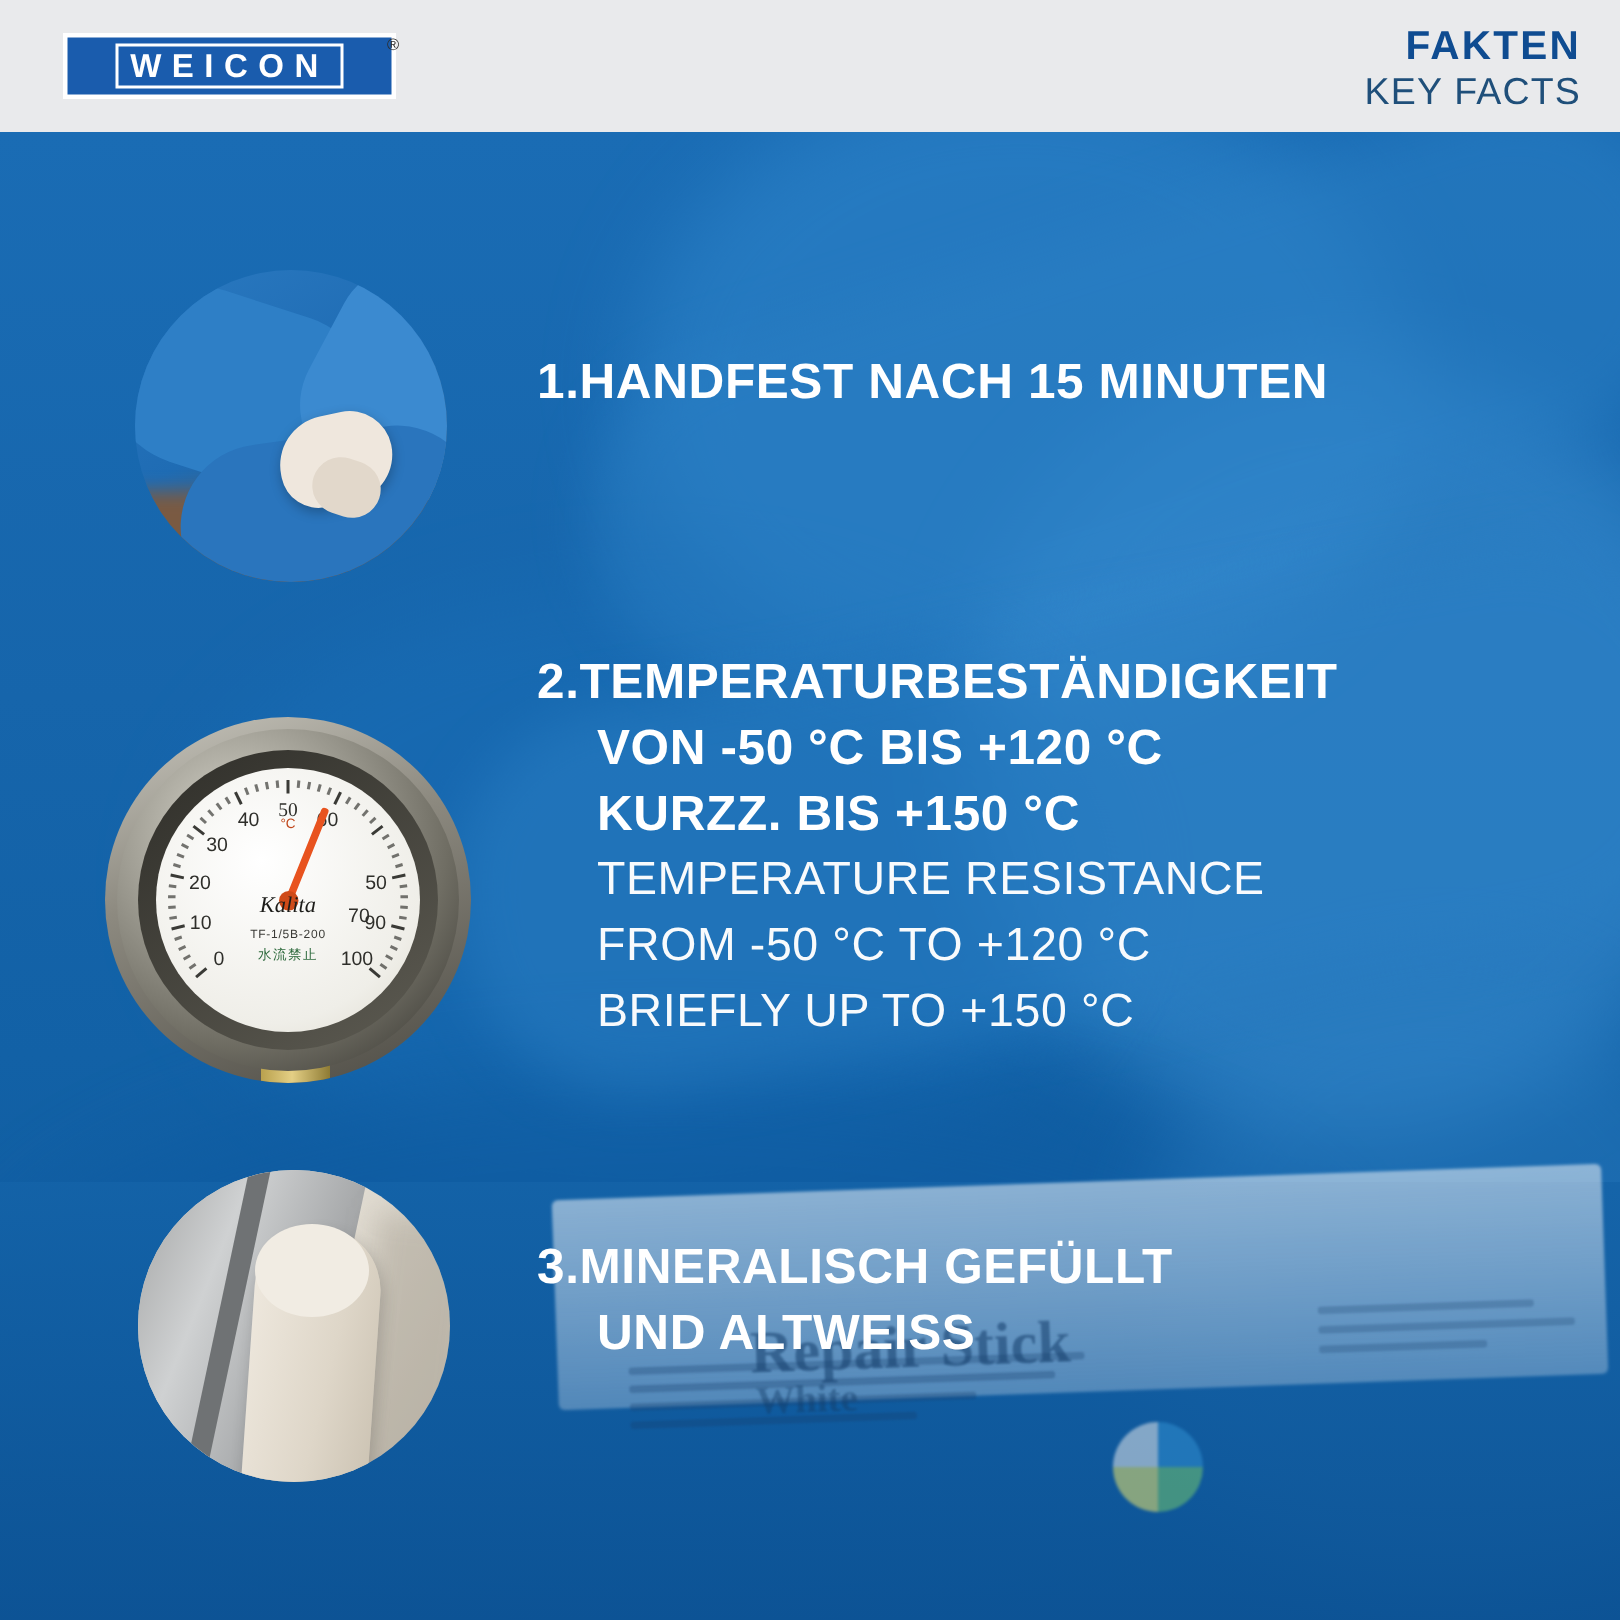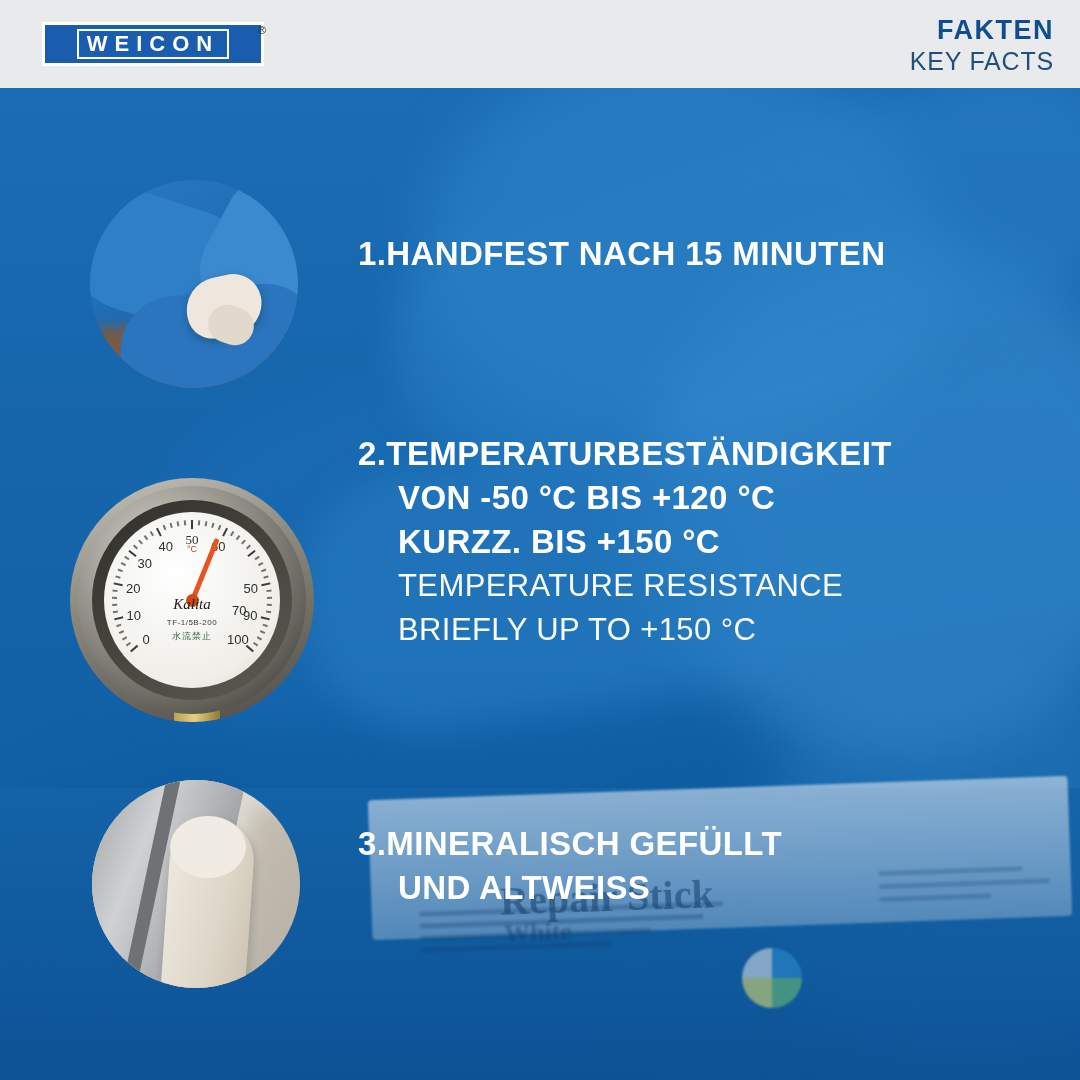--- a/index.html
+++ b/index.html
@@ -504,20 +504,21 @@
     </div>
   </div>
 
   <div class="fact" id="fact2">
     <div class="line-bold">
       <span class="num">2.</span><span>TEMPERATURBESTÄNDIGKEIT</span>
     </div>
     <div class="line-bold" style="padding-left:40px">VON -50 °C BIS +120 °C</div>
     <div class="line-bold" style="padding-left:40px">KURZZ. BIS +150 °C</div>
     <div class="line-light" style="padding-left:40px">TEMPERATURE RESISTANCE</div>
+    <div class="line-light" style="padding-left:40px">FROM -50 °C TO +120 °C</div>
     <div class="line-light" style="padding-left:40px">BRIEFLY UP TO +150 °C</div>
   </div>
 
   <div class="fact" id="fact3">
     <div class="line-bold">
       <span class="num">3.</span><span>MINERALISCH GEFÜLLT</span>
     </div>
     <div class="line-bold" style="padding-left:40px">UND ALTWEISS</div>
   </div>
 

